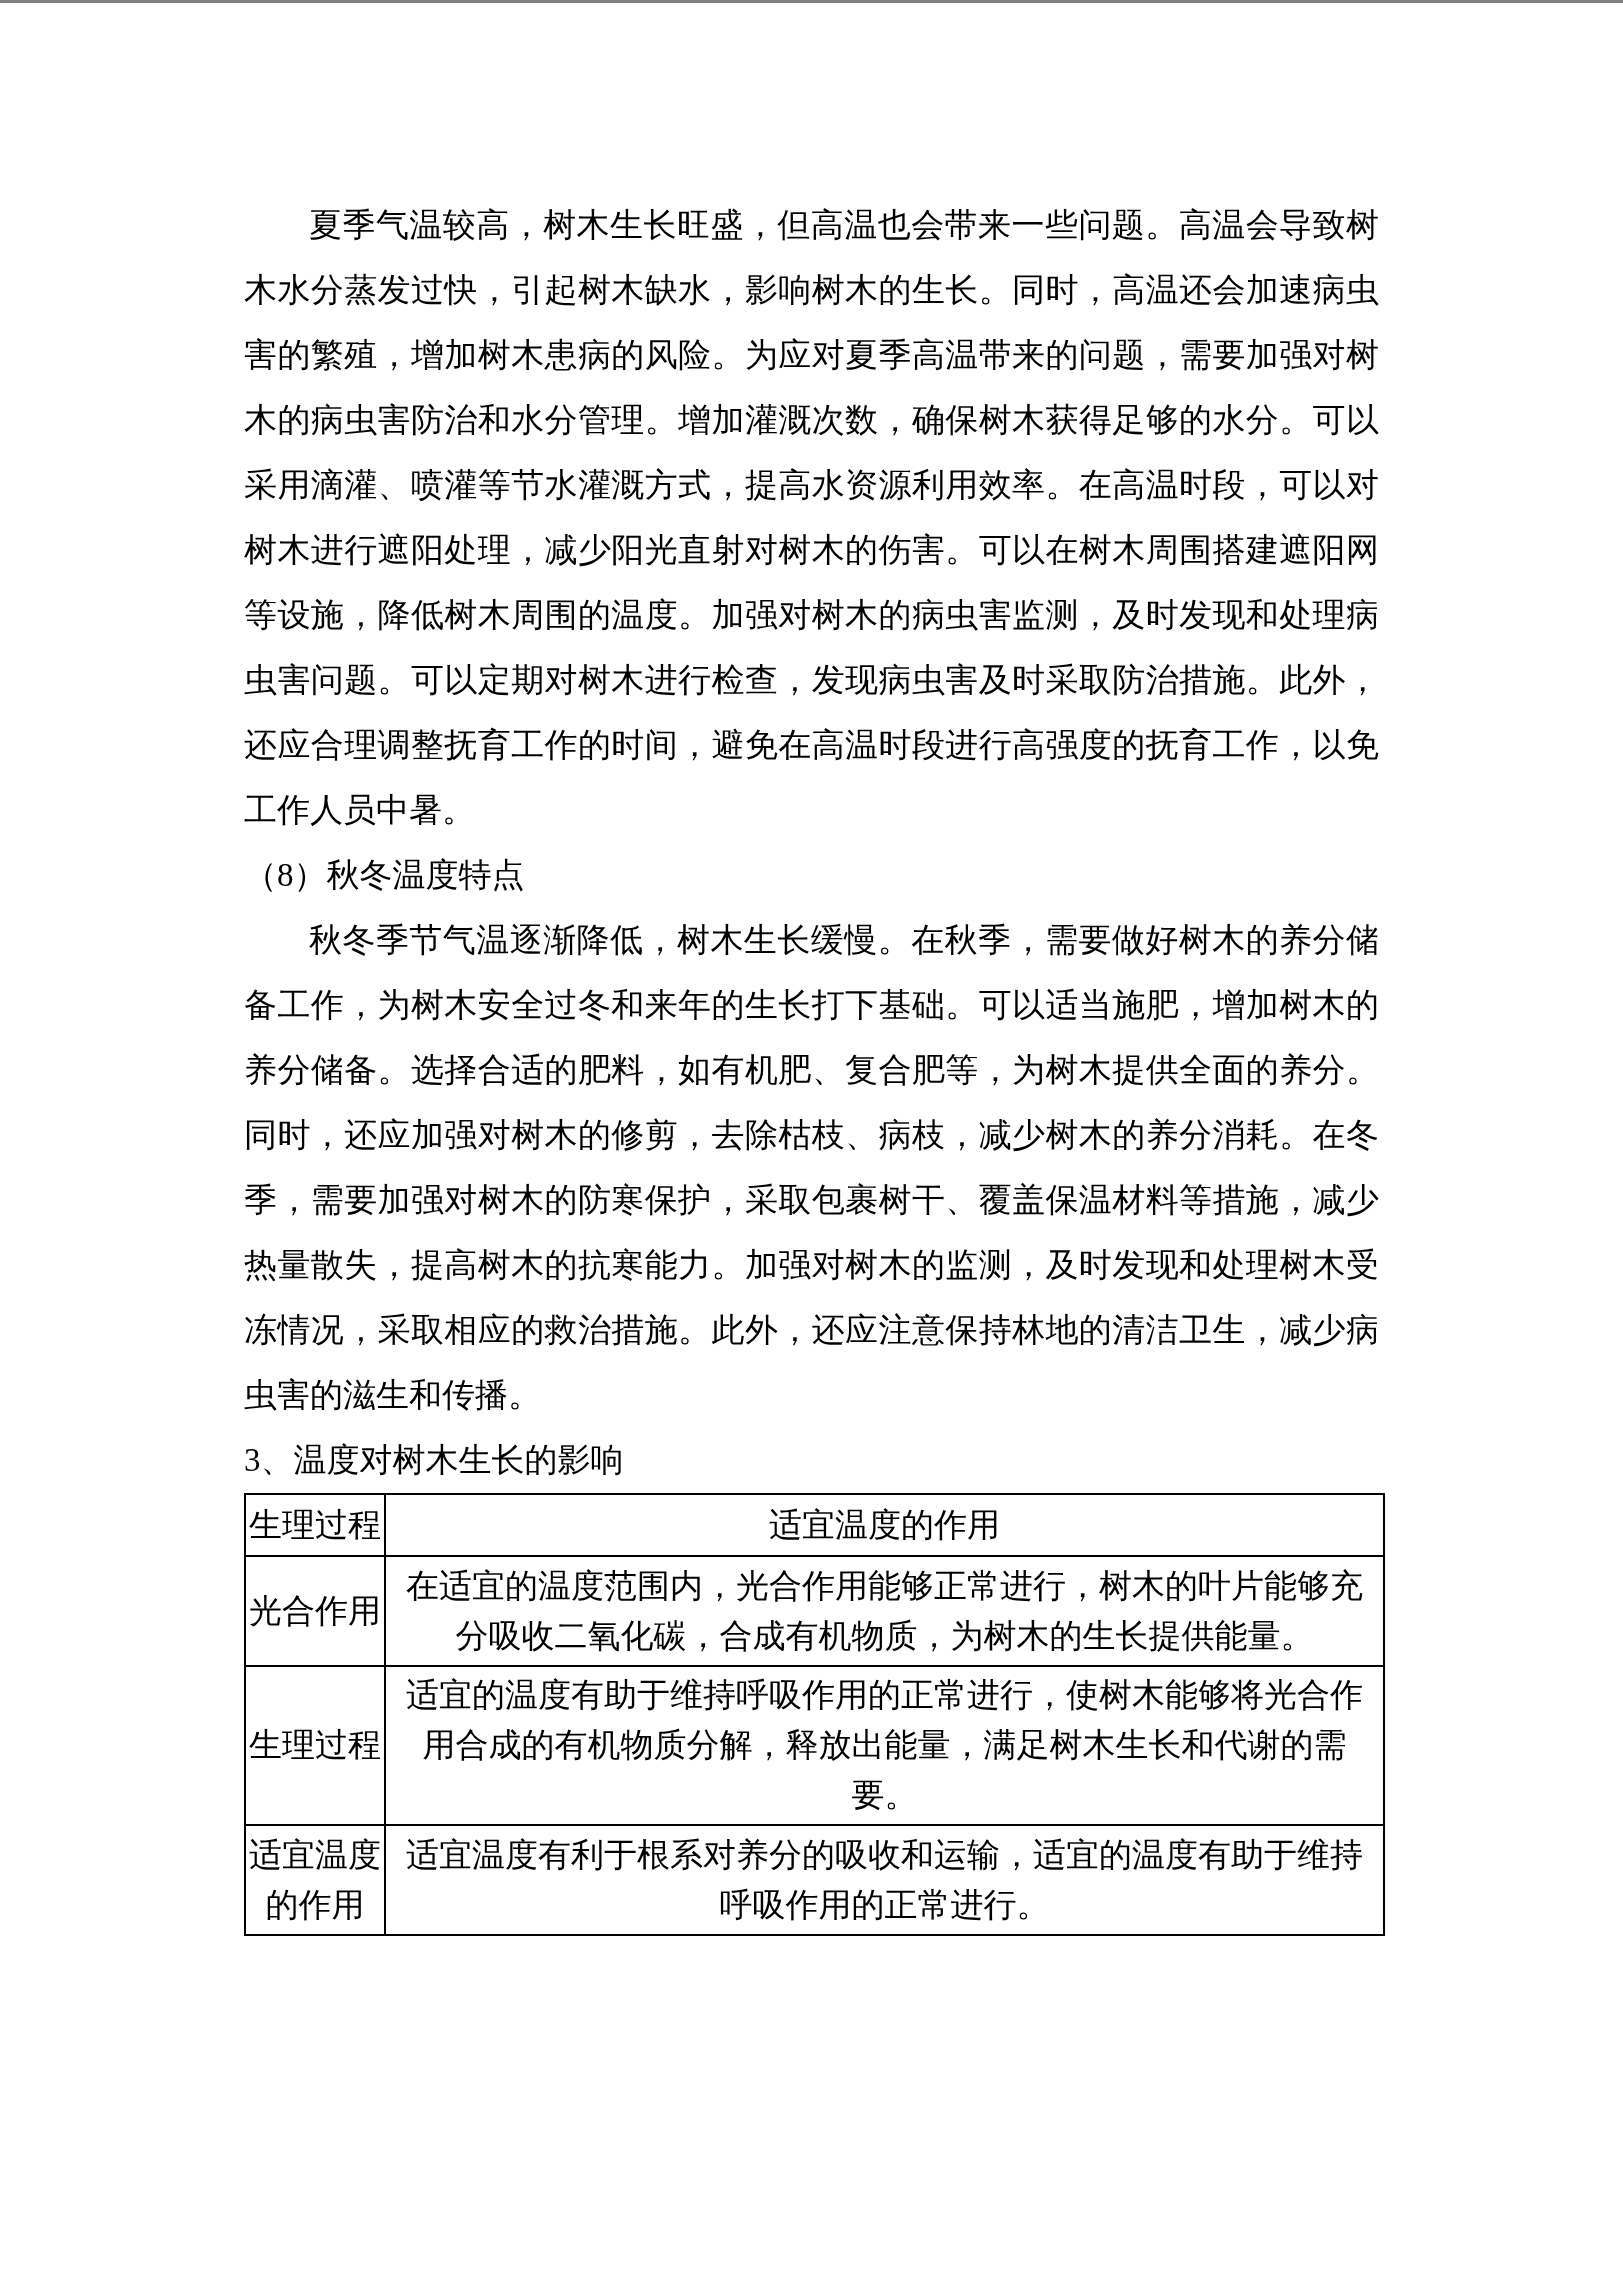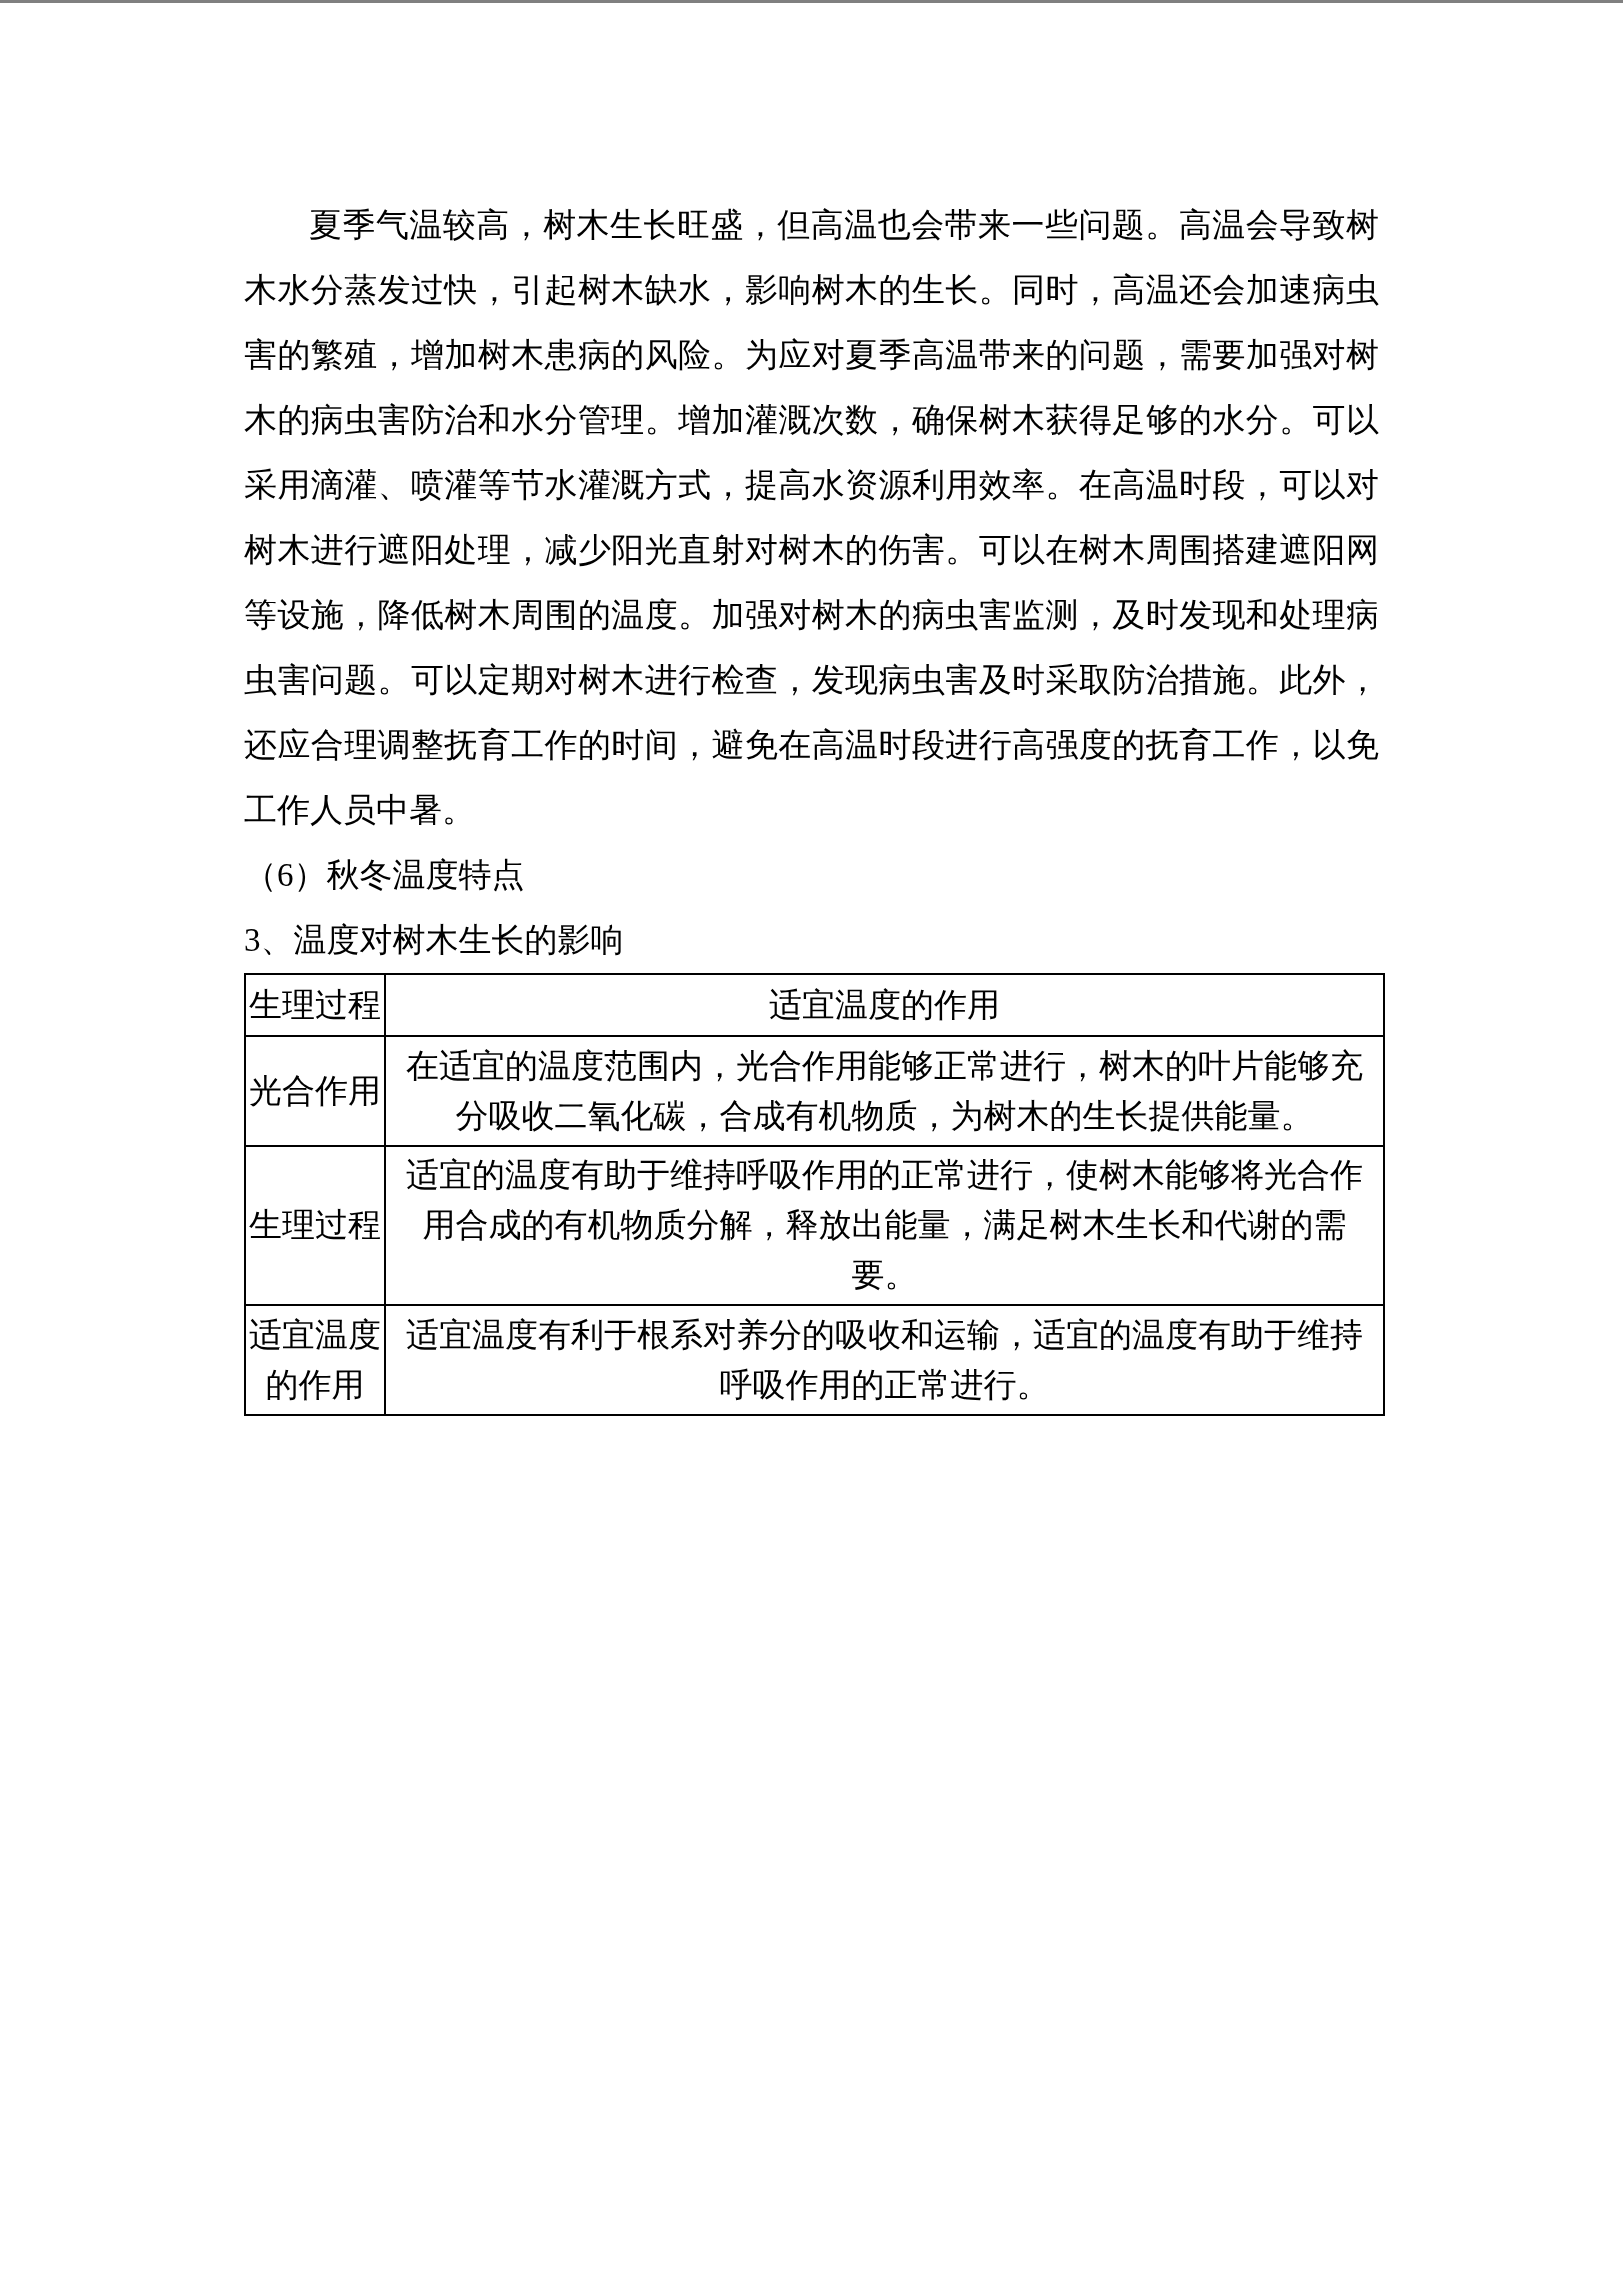--- a/index.html
+++ b/index.html
@@ -69,22 +69,23 @@
   }
 </style>
 </head>
 <body>
 
 <div class="page">
   <div class="content">
 
     <p class="body-para">夏季气温较高，树木生长旺盛，但高温也会带来一些问题。高温会导致树木水分蒸发过快，引起树木缺水，影响树木的生长。同时，高温还会加速病虫害的繁殖，增加树木患病的风险。为应对夏季高温带来的问题，需要加强对树木的病虫害防治和水分管理。增加灌溉次数，确保树木获得足够的水分。可以采用滴灌、喷灌等节水灌溉方式，提高水资源利用效率。在高温时段，可以对树木进行遮阳处理，减少阳光直射对树木的伤害。可以在树木周围搭建遮阳网等设施，降低树木周围的温度。加强对树木的病虫害监测，及时发现和处理病虫害问题。可以定期对树木进行检查，发现病虫害及时采取防治措施。此外，还应合理调整抚育工作的时间，避免在高温时段进行高强度的抚育工作，以免工作人员中暑。</p>
 
-    <p class="heading">（6）秋冬温度特点</p>
+    <p class="heading">（8）秋冬温度特点</p>
 
+    <p class="body-para">秋冬季节气温逐渐降低，树木生长缓慢。在秋季，需要做好树木的养分储备工作，为树木安全过冬和来年的生长打下基础。可以适当施肥，增加树木的养分储备。选择合适的肥料，如有机肥、复合肥等，为树木提供全面的养分。同时，还应加强对树木的修剪，去除枯枝、病枝，减少树木的养分消耗。在冬季，需要加强对树木的防寒保护，采取包裹树干、覆盖保温材料等措施，减少热量散失，提高树木的抗寒能力。加强对树木的监测，及时发现和处理树木受冻情况，采取相应的救治措施。此外，还应注意保持林地的清洁卫生，减少病虫害的滋生和传播。</p>
 
     <p class="heading">3、温度对树木生长的影响</p>
 
 
     <table class="doc-table">
       <colgroup>
         <col class="col-process">
         <col class="col-effect">
       </colgroup>
       <tbody>

